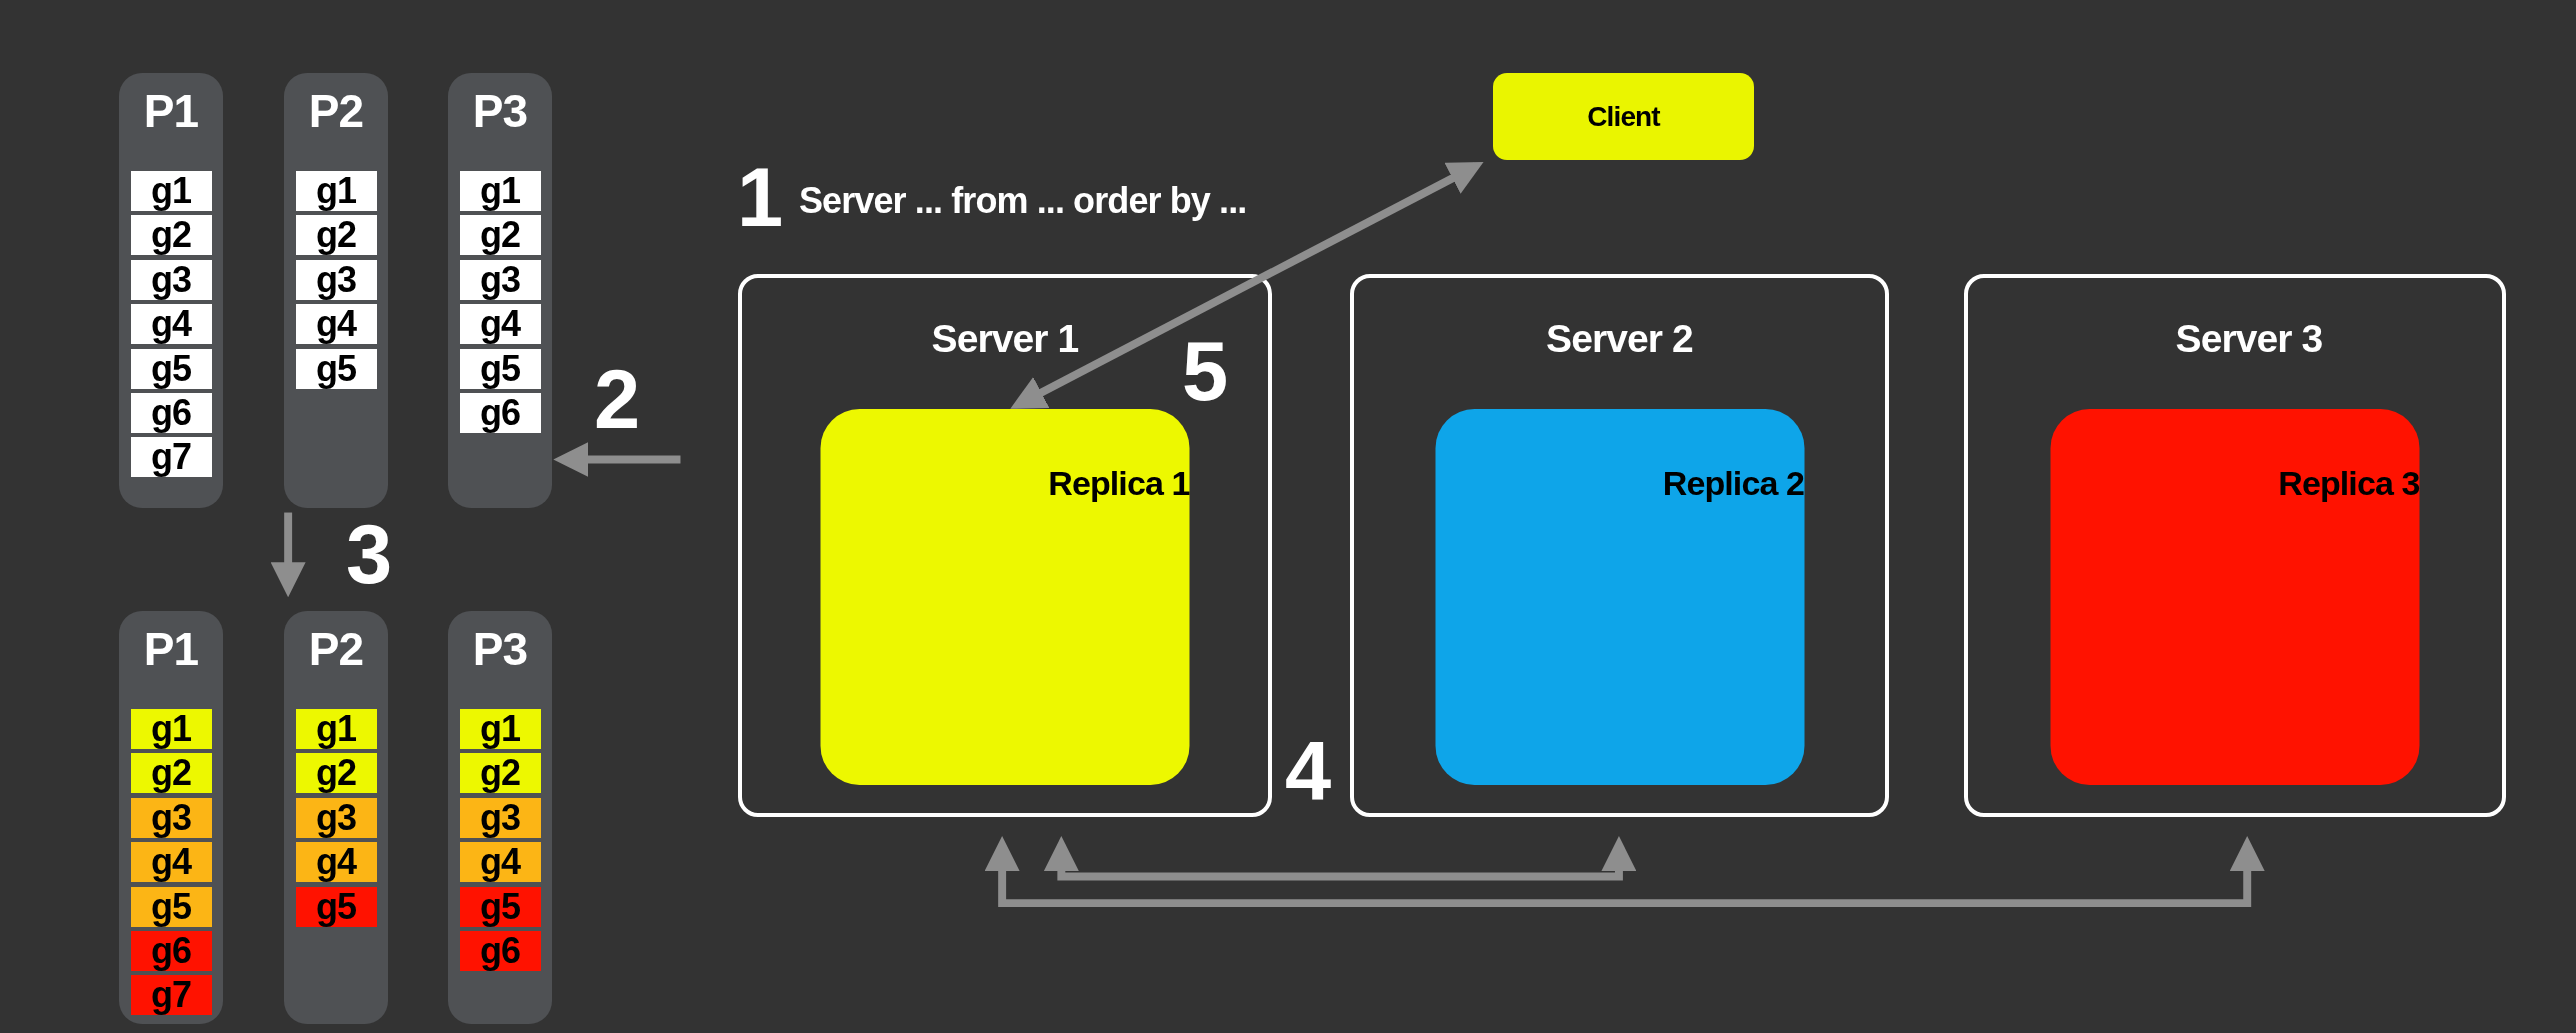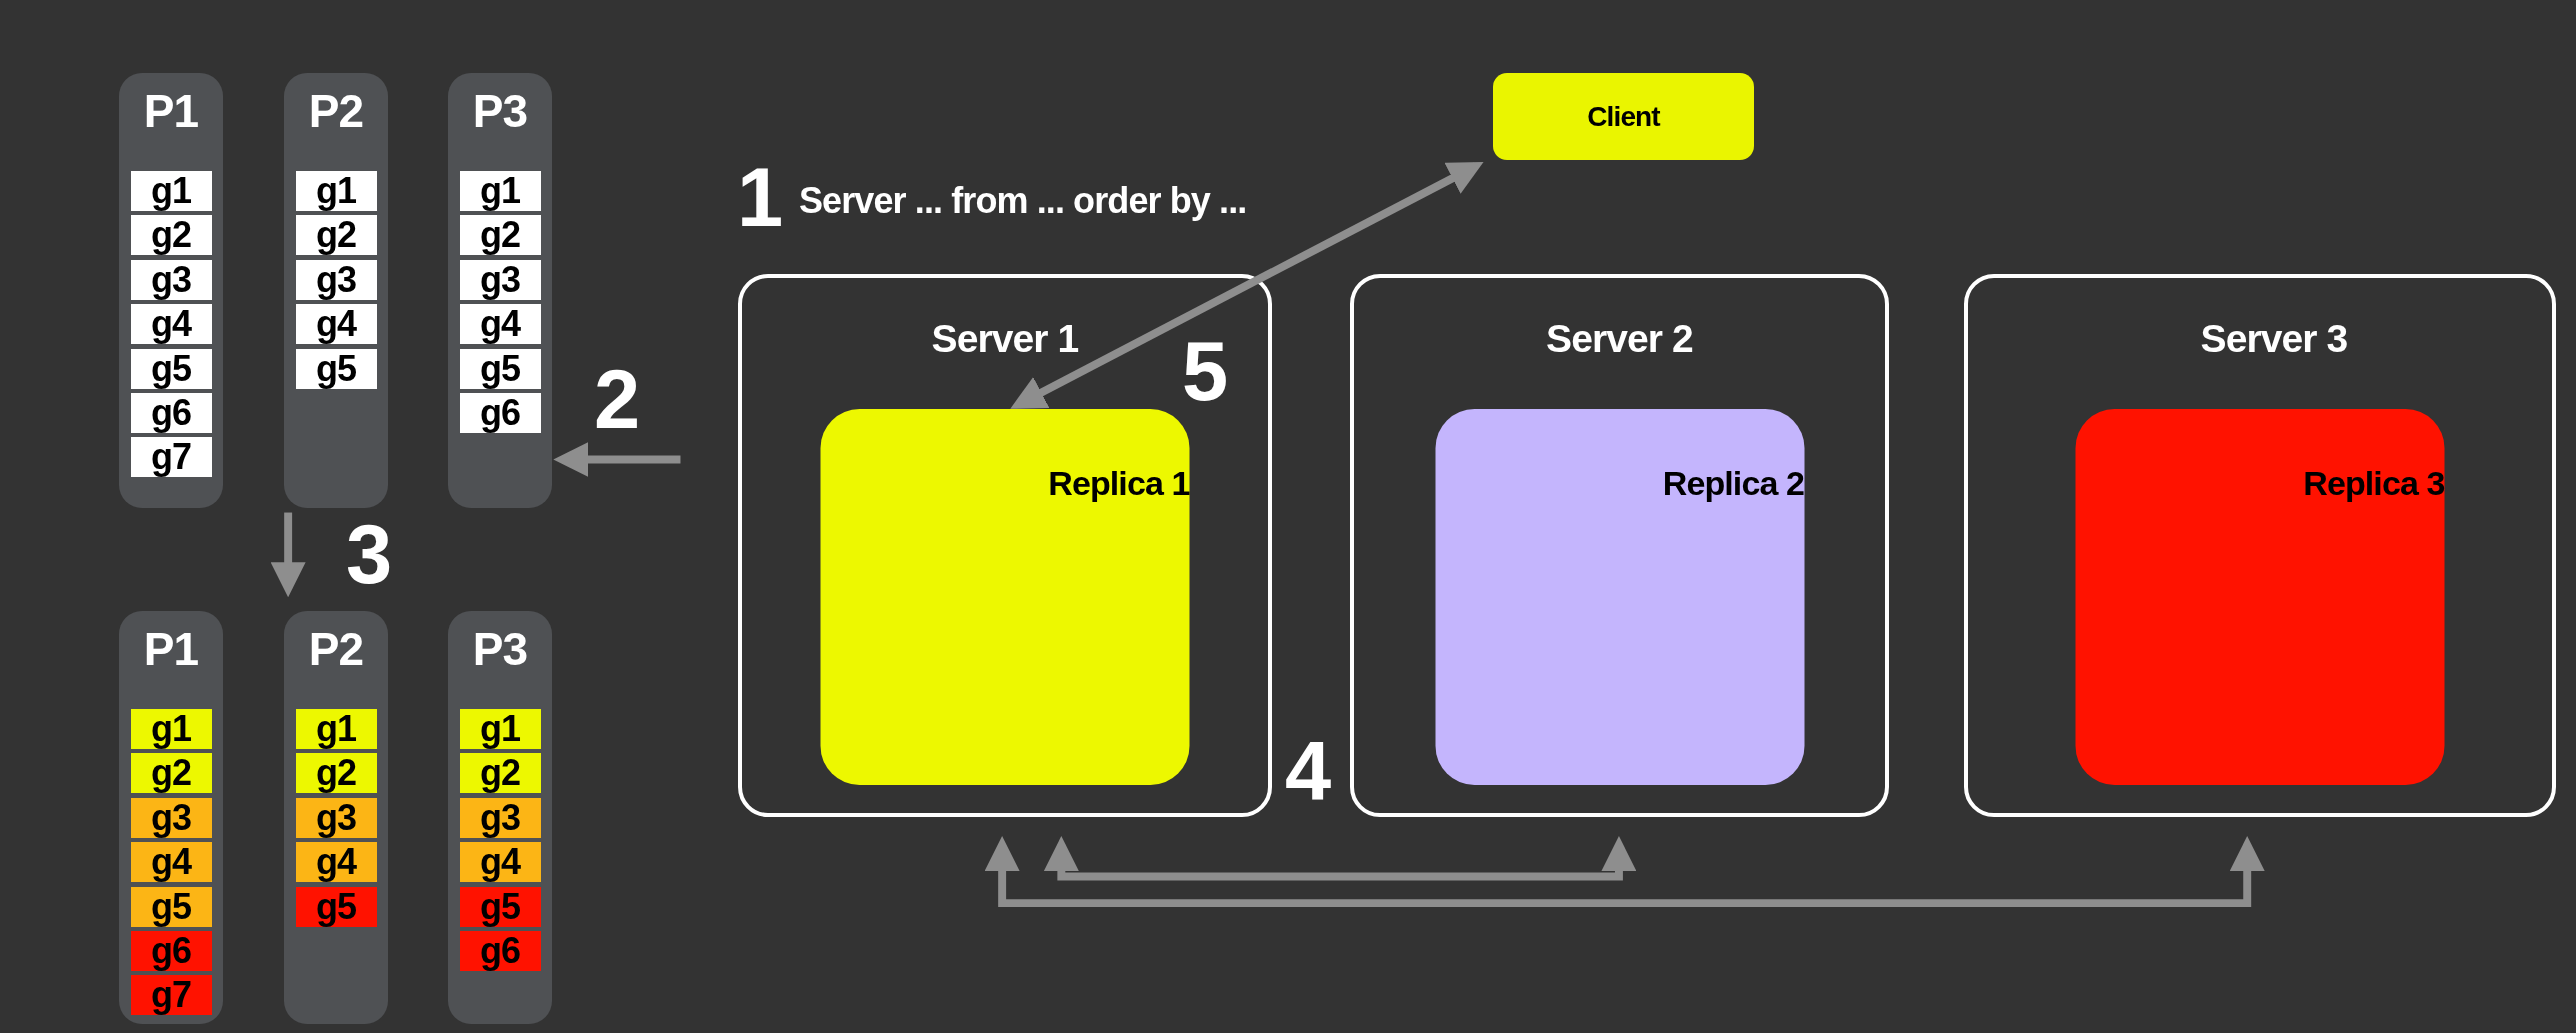--- a/index.html
+++ b/index.html
@@ -11,25 +11,25 @@
   .pcol{position:absolute;width:104px;background:#4f5154;border-radius:23px;margin-left:46px;}
   .ptitle{margin-top:10.6px;text-align:center;font-size:46px;font-weight:700;color:#ffffff;letter-spacing:-0.9px;}
   .cells{position:absolute;top:98px;left:11.5px;right:11.5px;display:flex;flex-direction:column;gap:4.4px;}
   .cell{height:40px;display:flex;align-items:center;justify-content:center;
         font-size:36px;font-weight:700;color:#000;letter-spacing:-0.9px;}
   .tone-white{background:#ffffff;}
   .tone-yellow{background:#edf800;}
   .tone-orange{background:#fcb515;}
   .tone-red{background:#ff1200;}
   
-  .server{position:absolute;top:274px;height:543px;border:4.4px solid #ffffff;border-radius:30px;box-sizing:border-box;}
+  .server{position:absolute;top:274px;height:543px;border:4.4px solid #ffffff;border-radius:20px;box-sizing:border-box;}
   .server-title{margin-top:39px;text-align:center;font-size:39px;font-weight:700;color:#ffffff;letter-spacing:-0.9px;}
   .replica{position:absolute;top:131px;left:50%;transform:translateX(-50%);
            width:369px;height:376px;border-radius:39px;text-align:right;}
-  .replica.tone-orange{background:#c4b5fd;}
+  .replica.tone-orange{background:#0ea5e9;}
   .replica-label{margin-top:55px;font-size:34px;font-weight:700;color:#000;letter-spacing:-0.9px;}
   
   .client{position:absolute;left:1493px;top:73px;width:261px;height:87px;border-radius:14px;
           background:#eaf500;display:flex;align-items:center;justify-content:center;
           font-size:28px;font-weight:700;color:#000;letter-spacing:-0.9px;}
   
   .bignum{position:absolute;transform:translate(-50%,-50%);color:#ffffff;
           font-size:83px;font-weight:700;line-height:1;}
   .query{position:absolute;left:799px;top:180px;font-size:36px;font-weight:700;color:#ffffff;letter-spacing:-0.9px;}
   .arrow-layer{position:absolute;left:0;top:0;pointer-events:none;}
@@ -118,21 +118,21 @@
     </div>
   </div>
 
   <div class="server" style="left:1350px;width:539px;">
     <div class="server-title">Server 2</div>
     <div class="replica tone-orange">
       <div class="replica-label">Replica 2</div>
     </div>
   </div>
 
-  <div class="server" style="left:1964px;width:592px;padding-left:28px;">
+  <div class="server" style="left:1964px;width:542px;padding-left:28px;">
     <div class="server-title">Server 3</div>
     <div class="replica tone-red">
       <div class="replica-label">Replica 3</div>
     </div>
   </div>
 
   <div class="client">Client</div>
 
   <svg class="arrow-layer" width="2576" height="1033" viewBox="0 0 2915 1169">
     <defs>

